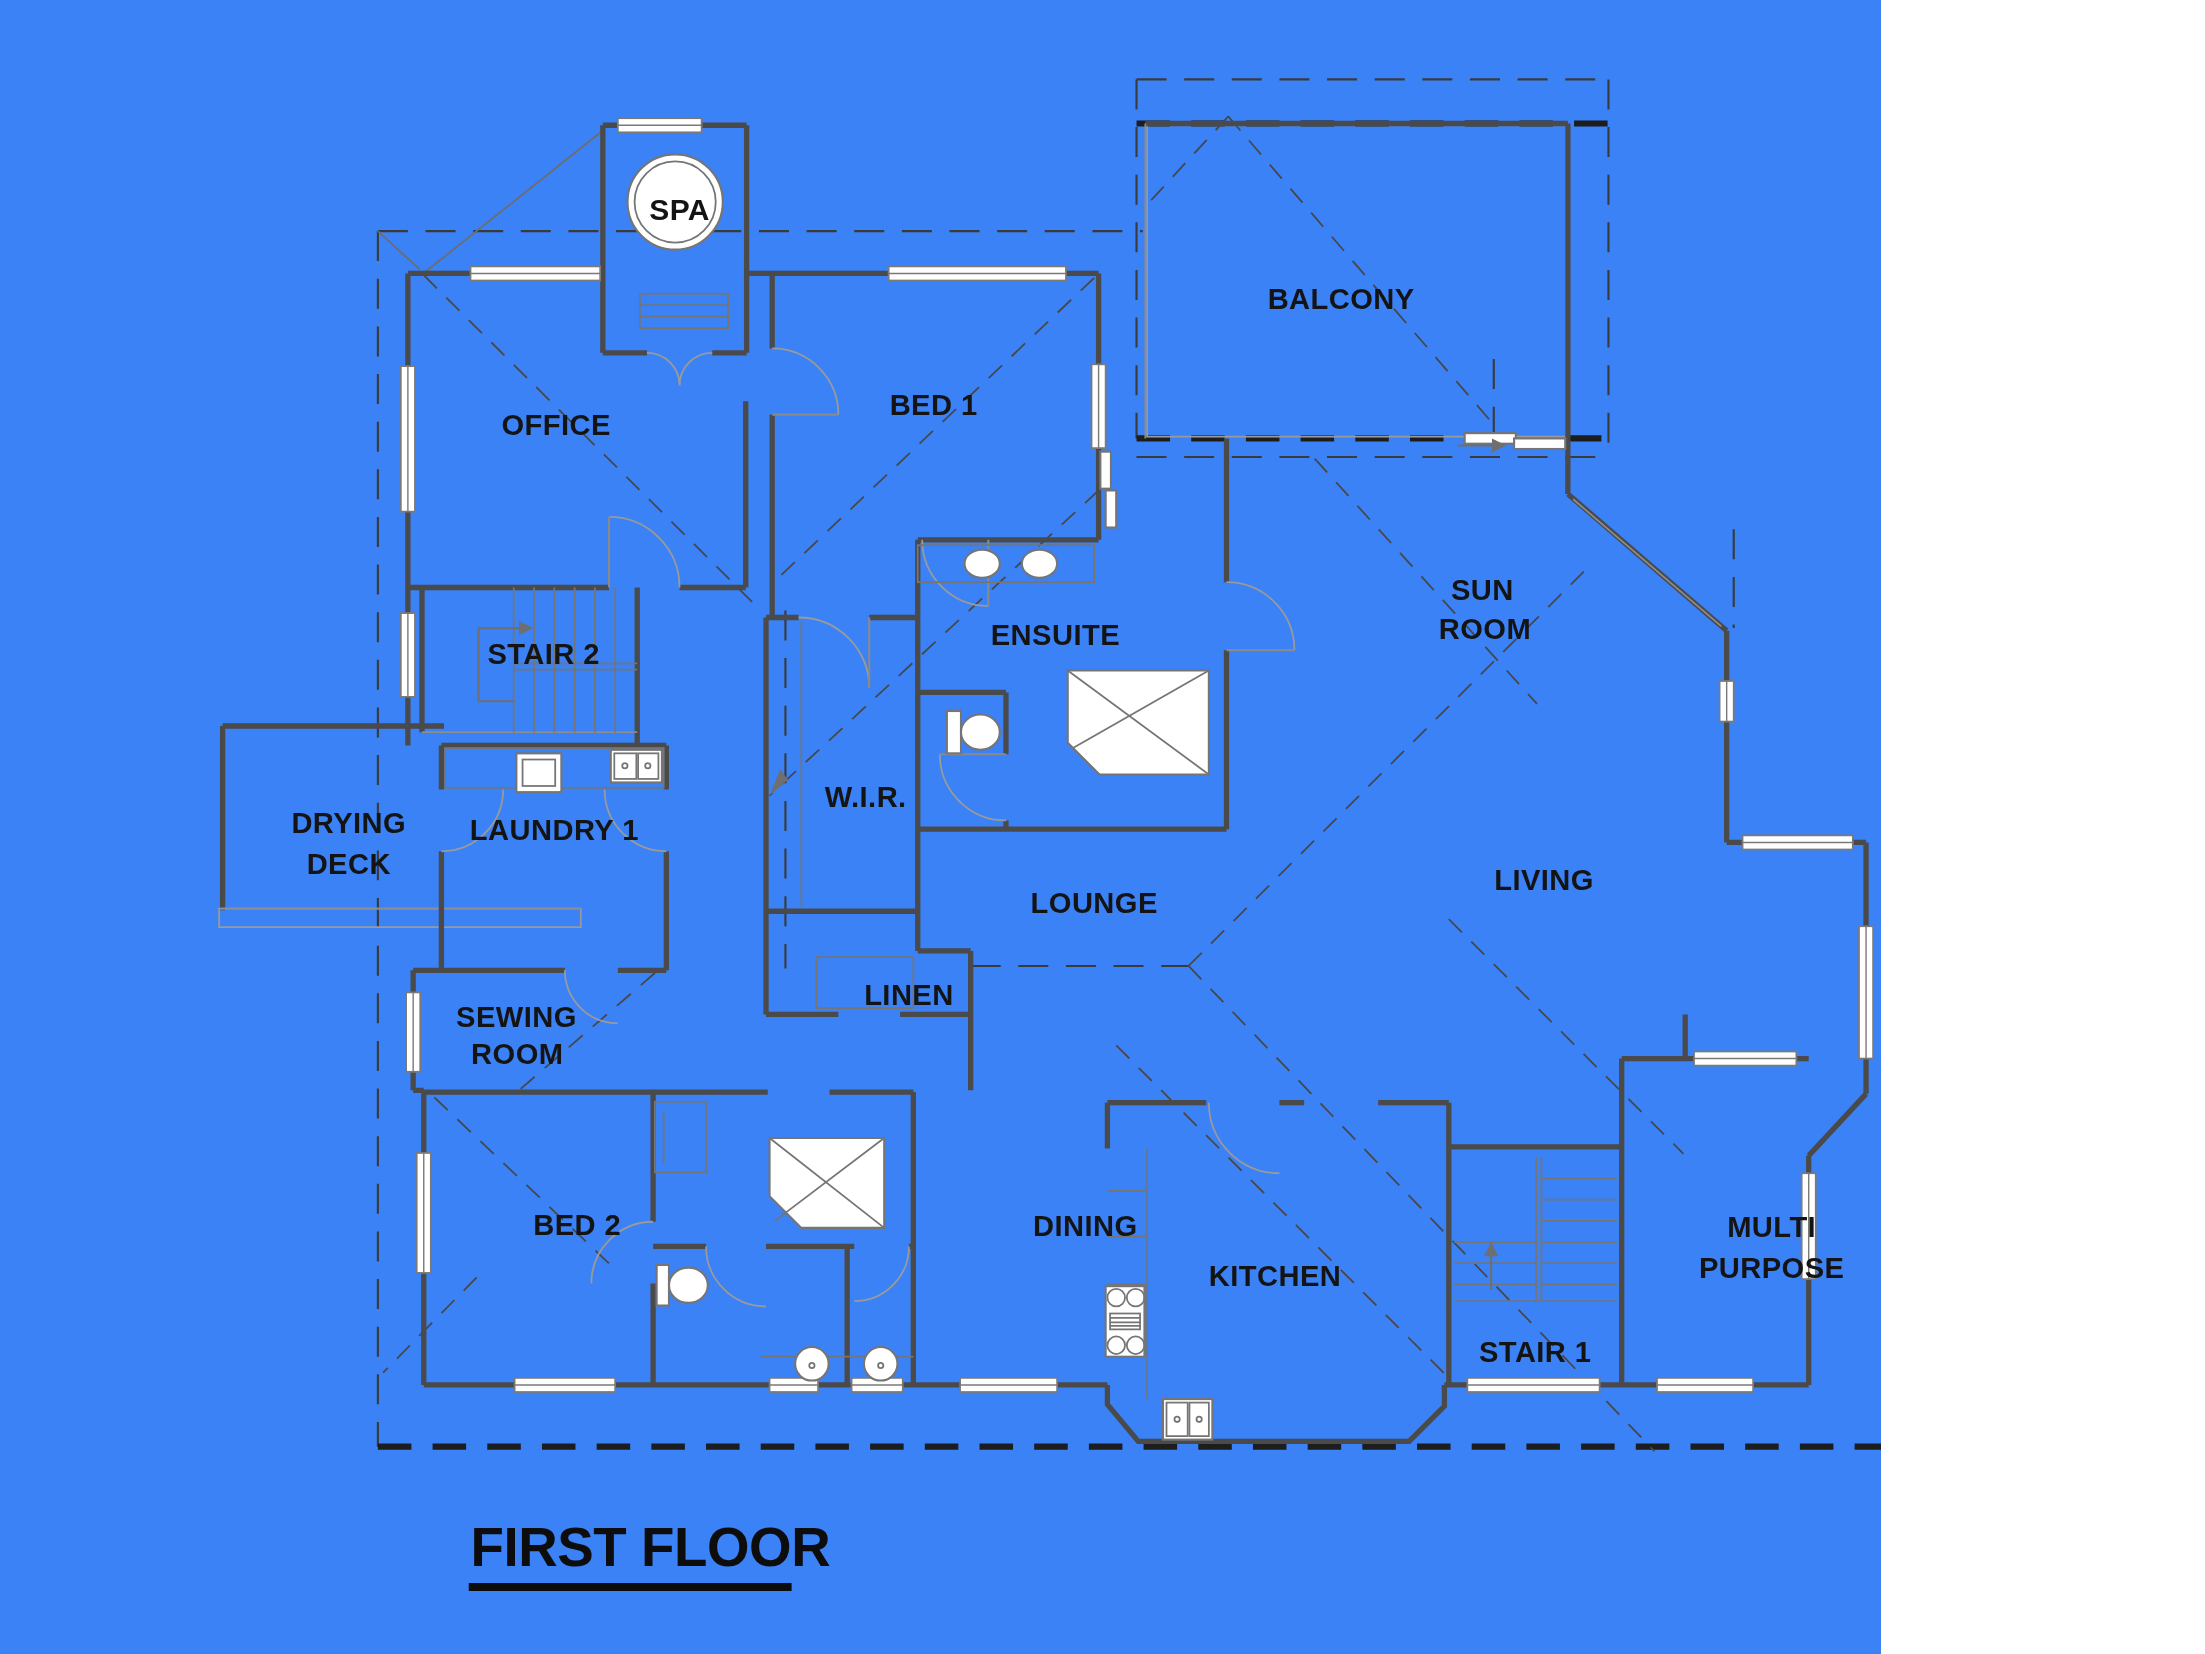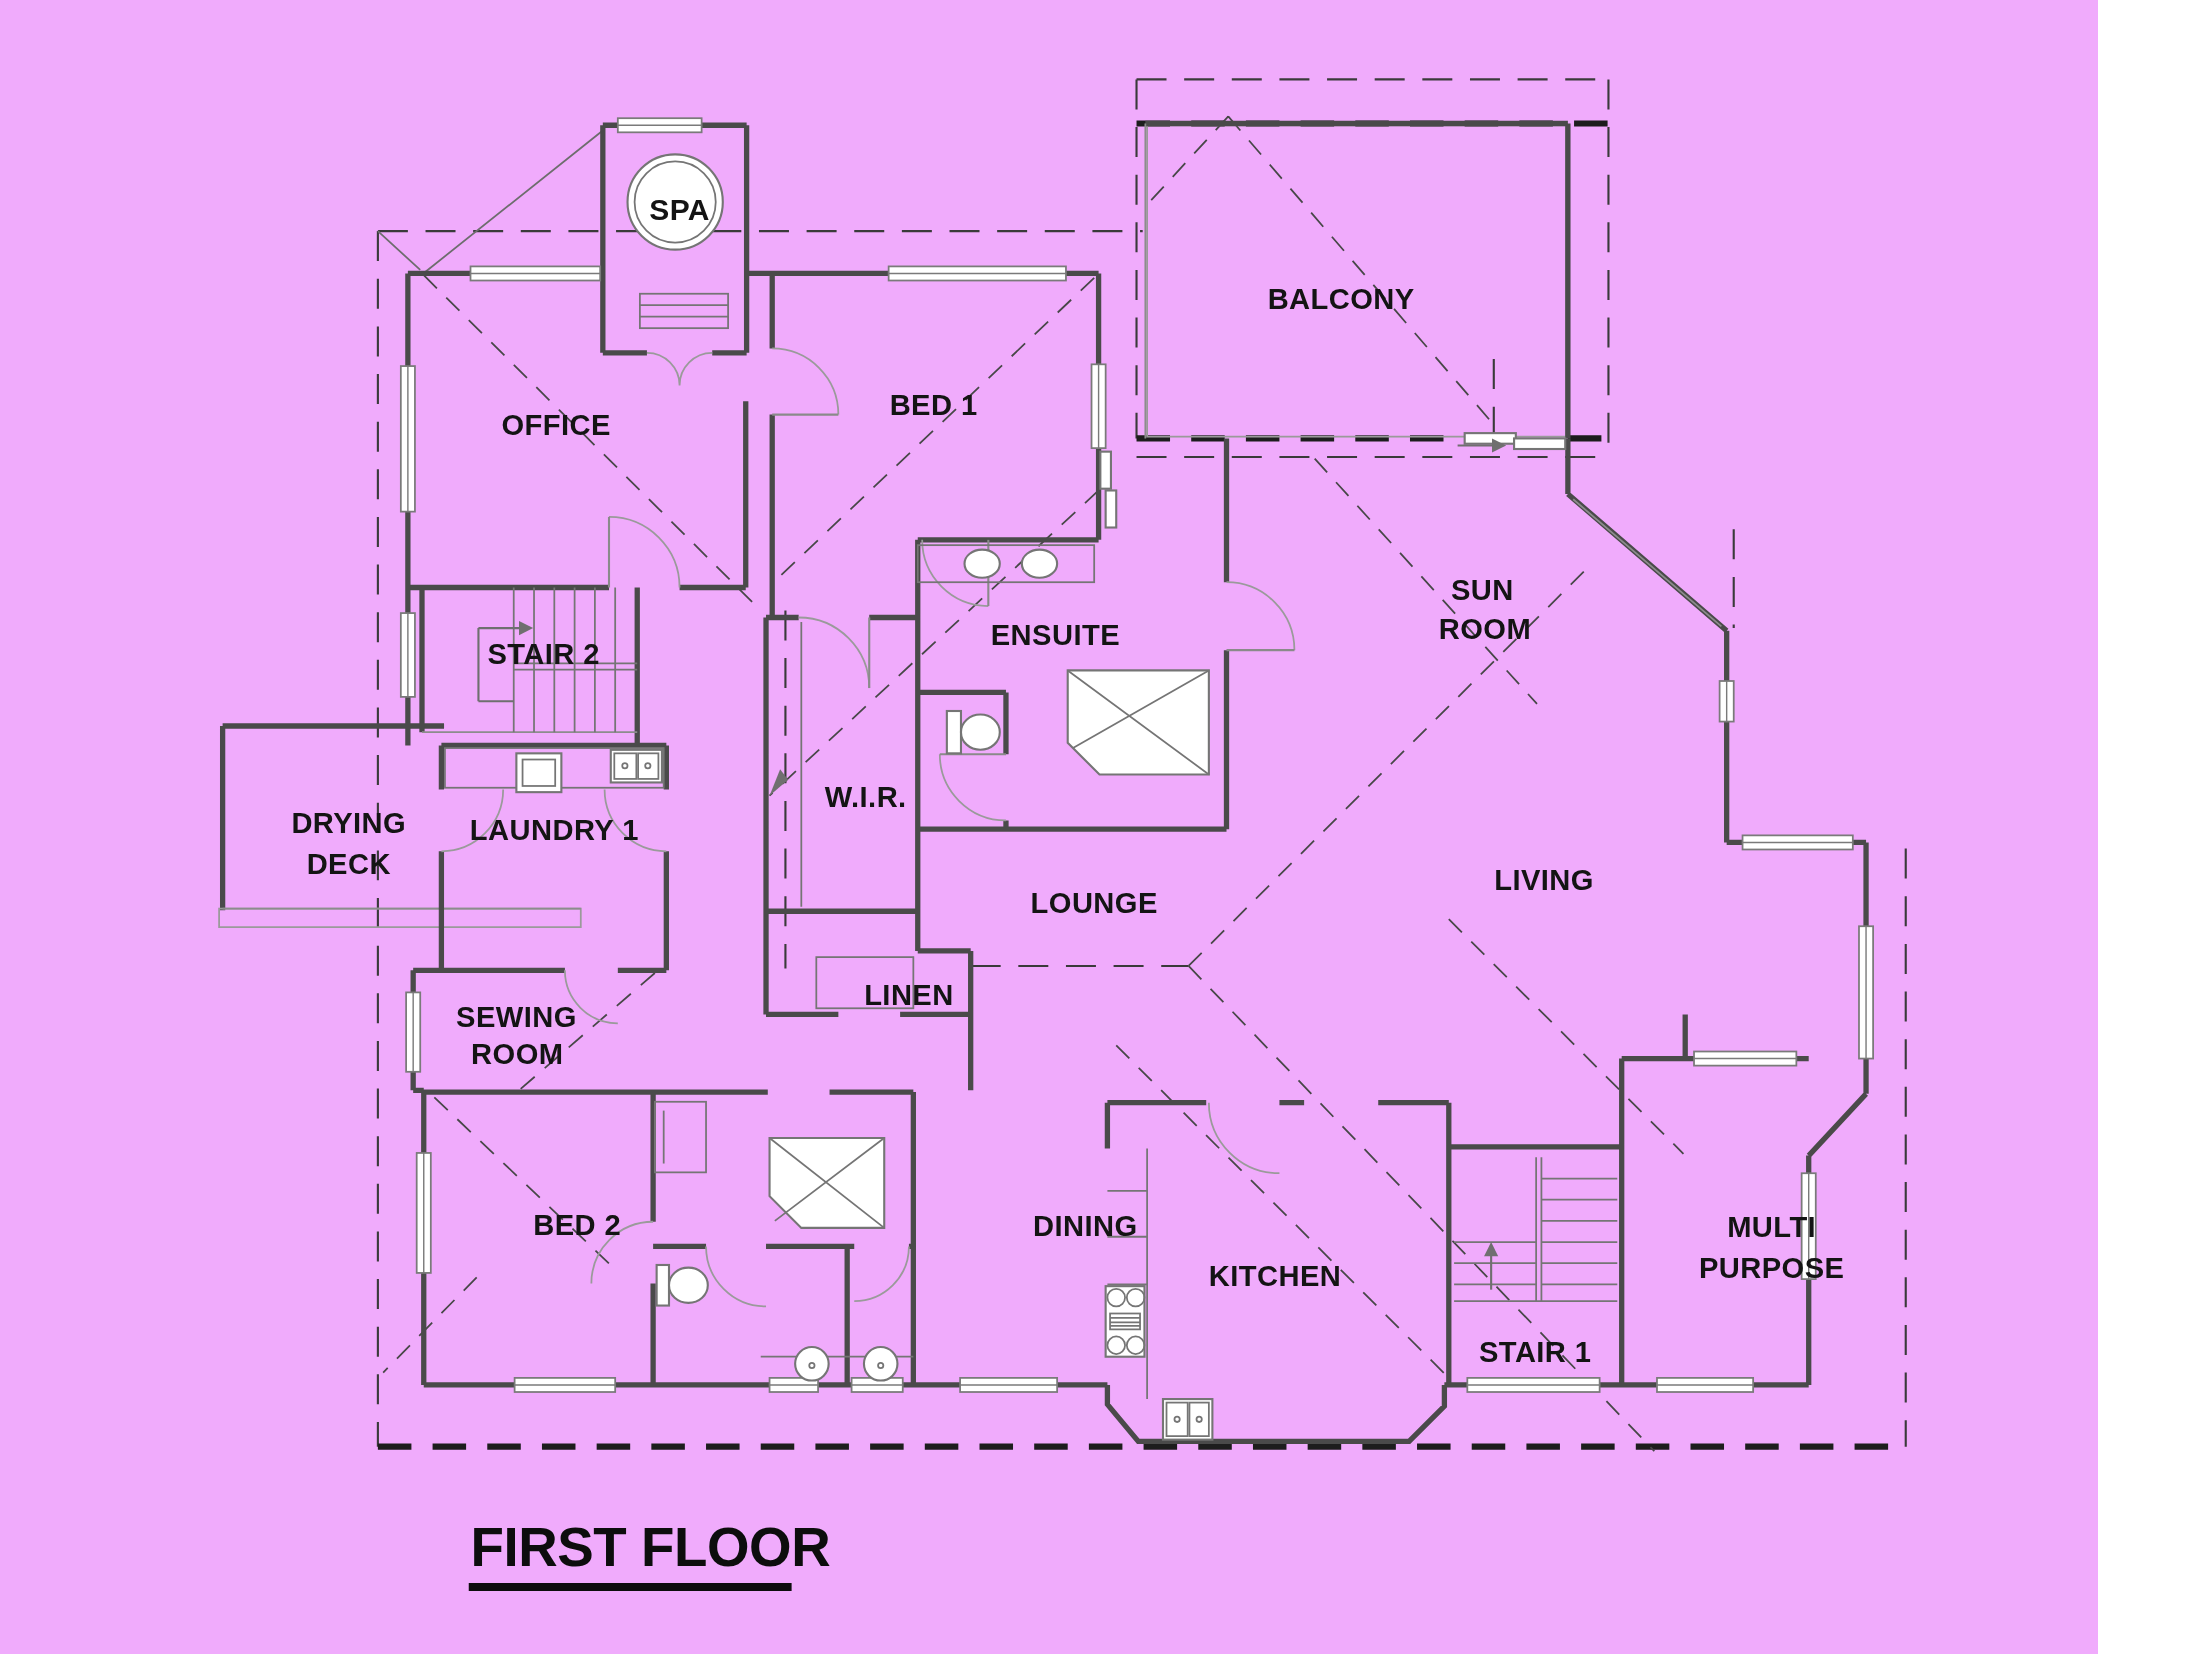--- a/index.html
+++ b/index.html
@@ -1,19 +1,19 @@
 <!DOCTYPE html>
 <html style="font-size:14px"><head>
 <meta charset="utf-8">
 <style>
   html,body{margin:0;padding:0;background:#ffffff;}
   .stage{
     position:relative;
-    width:2098px;height:1654px;
-    background:#f0abfc;
+    width:1881px;height:1654px;
+    background:#3b82f6;
     font-family:"Liberation Sans", sans-serif;
     overflow:hidden;
     text-align:right;
   }
   svg{display:block;width:2206px;height:1654px;}
   .room-label{
     font-family:"Liberation Sans", sans-serif;
     font-weight:700;
     font-size:33px;
     fill:#141414;

